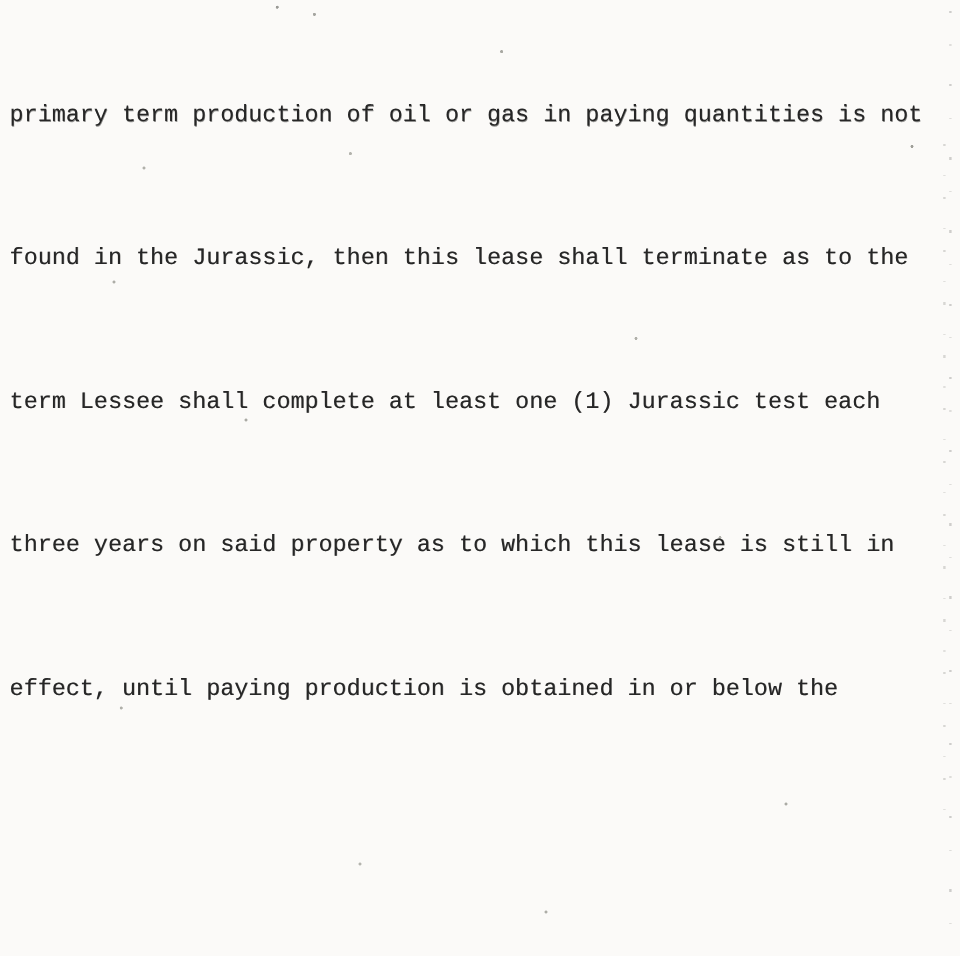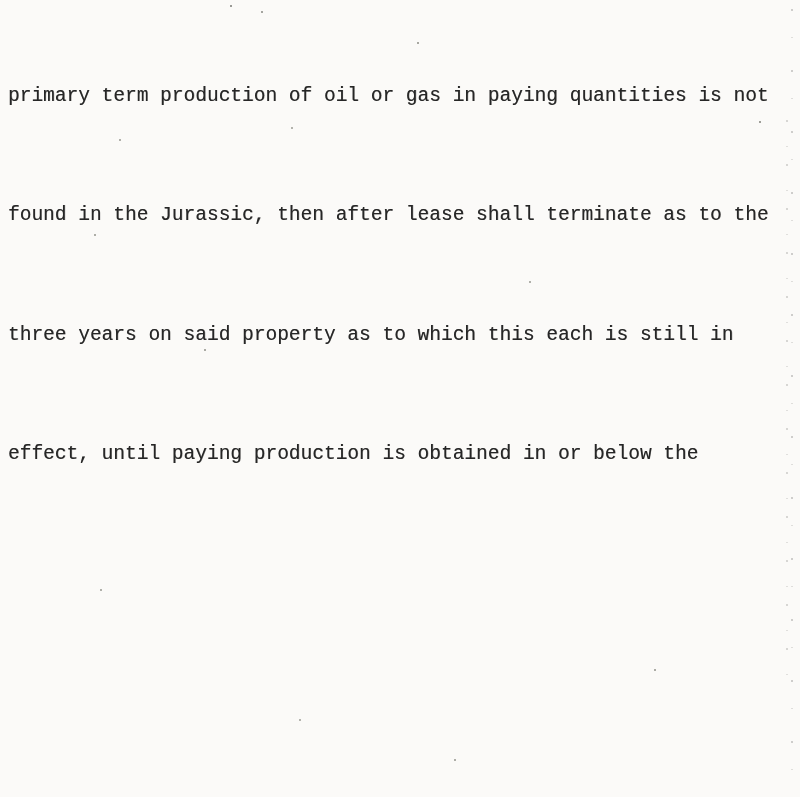--- a/index.html
+++ b/index.html
@@ -82,22 +82,23 @@
     height: 39.85px;
   }
 </style>
 </head>
 <body>
 
 <div class="page">
   <div class="edge-artifacts"></div>
   <div class="text-block">
     <div class="text-line">primary term production of oil or gas in paying quantities is not</div>
-    <div class="text-line">found in the Jurassic, then after lease shall terminate as to the</div>
-    <div class="text-line">three years on said property as to which this each is still in</div>
+    <div class="text-line">found in the Jurassic, then this lease shall terminate as to the</div>
+    <div class="text-line">term Lessee shall complete at least one (1) Jurassic test each</div>
+    <div class="text-line">three years on said property as to which this lease is still in</div>
     <div class="text-line">effect, until paying production is obtained in or below the</div>
     
     
     
     
     
     
     
     
     

